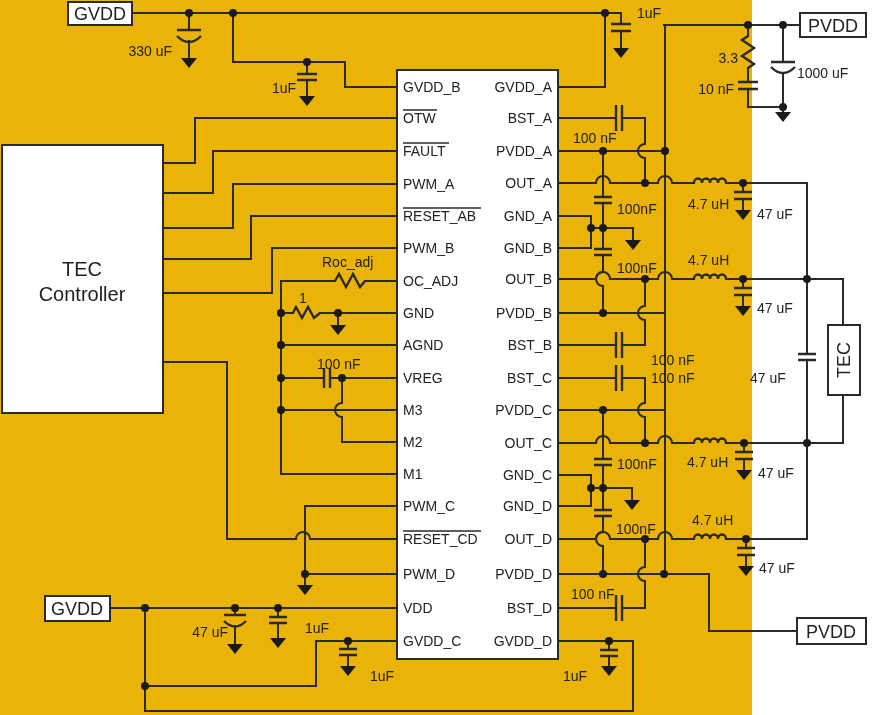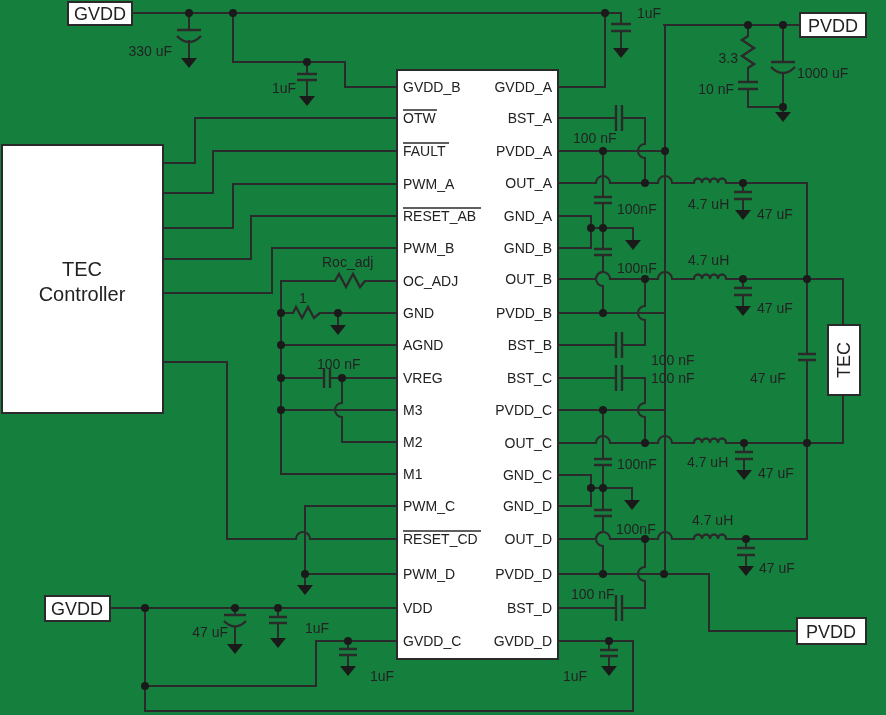--- a/index.html
+++ b/index.html
@@ -1,16 +1,16 @@
 <!DOCTYPE html>
 <html><head>
 <meta charset="utf-8">
 <style>
   html,body{margin:0;padding:0;background:#fff;}
-  .stage{position:relative;width:886px;height:715px;background:#15803d;
+  .stage{position:relative;width:752px;height:715px;background:#eab308;
          font-family:"Liberation Sans", sans-serif;}
   svg{display:block}
   svg text{fill:#222;font-family:"Liberation Sans", sans-serif;}
   .wire{stroke:#2a2a2a;stroke-width:2;fill:none;stroke-linecap:square;}
   .sym{stroke:#2a2a2a;stroke-width:2.4;fill:none;stroke-linecap:butt;}
   .boxline{stroke:#2a2a2a;stroke-width:2;fill:#fff;}
   .dot{fill:#1a1a1a;stroke:none;}
   .gnd{fill:#1a1a1a;stroke:none;}
   .pinlabel{font-size:14px;}
   .complabel{font-size:14px;}

